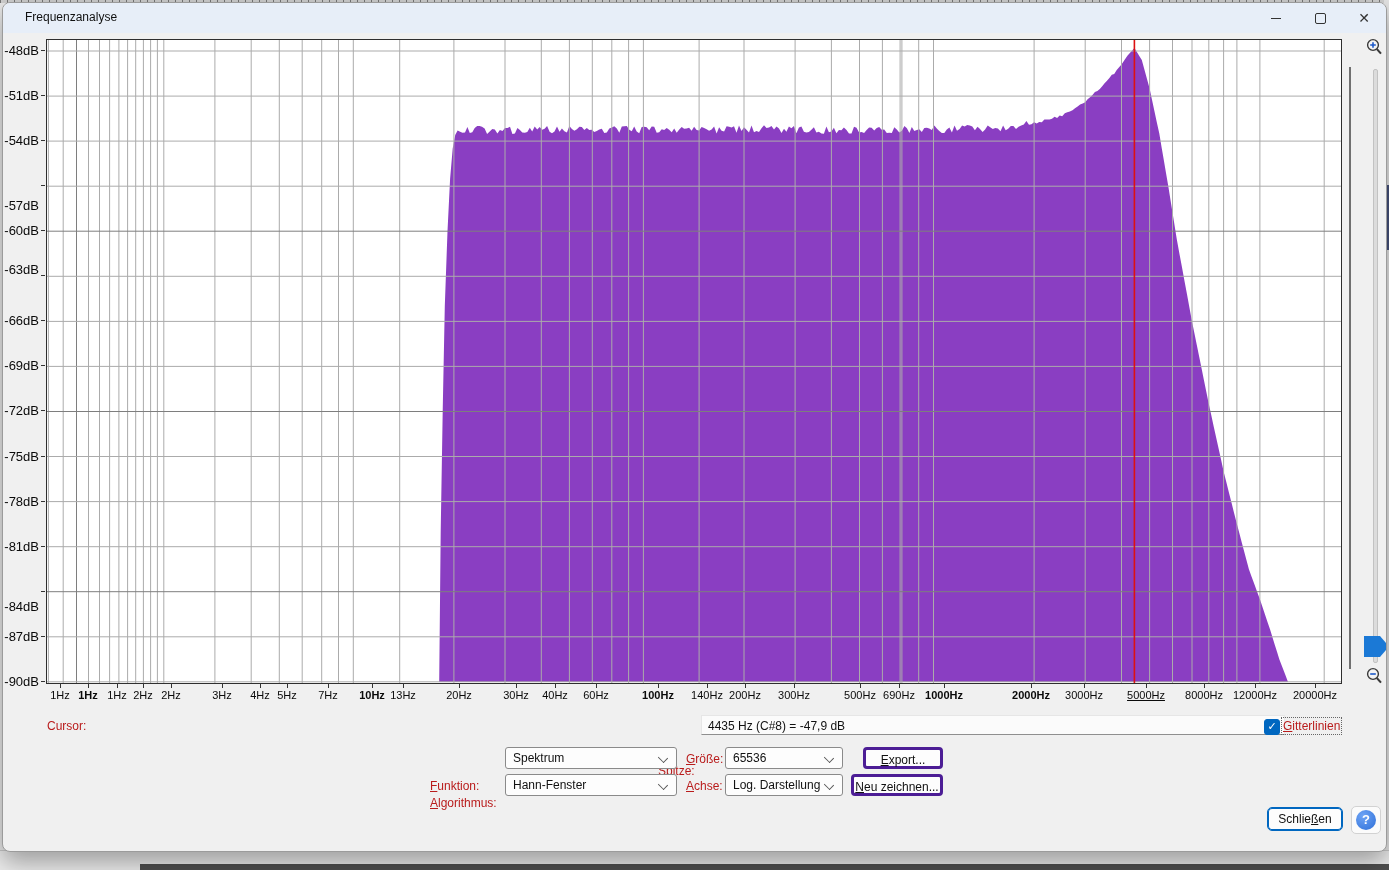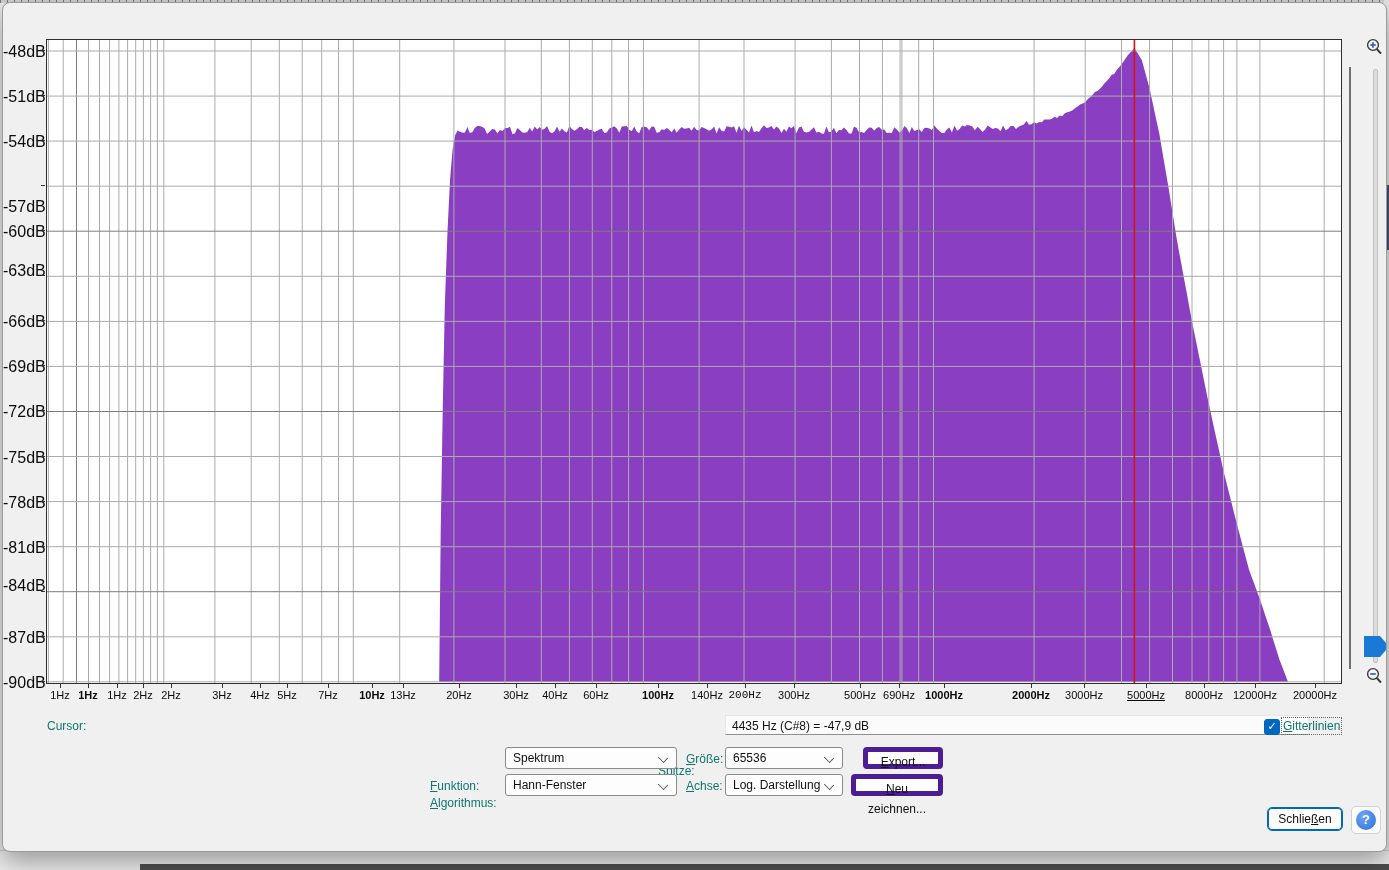--- a/index.html
+++ b/index.html
@@ -20,69 +20,81 @@
   .wbtn{position:absolute;top:0;width:44px;height:30px;display:flex;align-items:center;justify-content:center;
         color:#333;font-size:13px;}
   #btn-min{right:88px;} #btn-max{right:44px;} #btn-close{right:0;font-size:14px;}
   #btn-max span{display:block;width:9px;height:9px;border:1px solid #333;border-radius:2px;}
   #btn-min span{display:block;width:10px;height:1px;background:#333;}
   
   #plot{position:absolute;left:43px;top:36px;width:1294px;height:643px;background:#fff;border:1px solid #2e2e2e;}
   #plot svg{display:block;}
   
   #yaxis{position:absolute;left:0;top:36px;width:43px;height:644px;}
-  .ytick-label{position:absolute;right:7px;width:36px;text-align:right;font-size:16px;color:#0a0a0a;}
+  .ytick-label{position:absolute;right:7px;width:36px;text-align:right;font-size:13px;color:#0a0a0a;}
   .ytick-dash{position:absolute;right:1px;width:4px;height:1px;background:#333;}
   
   #xaxis{position:absolute;left:44px;top:680px;width:1294px;height:24px;}
   .xtick-dash{position:absolute;top:0;width:1px;height:5px;background:#333;}
   .xtick-label{position:absolute;top:6px;transform:translateX(-50%);font-size:11px;color:#0a0a0a;white-space:nowrap;}
   .xtick-label.bold{font-weight:bold;}
   
   .magnifier{position:absolute;width:20px;height:20px;}
   #zoom-in-icon{left:1361px;top:34px;} #zoom-out-icon{left:1361px;top:663px;}
   #edge-line{position:absolute;left:1346px;top:64px;width:2px;height:602px;background:#707070;}
   #slider-groove{position:absolute;left:1370px;top:66px;width:3px;height:592px;background:#dcdcdc;border:1px solid #c2c2c2;border-radius:2px;}
   #slider-thumb{position:absolute;left:1361px;top:633px;width:25px;height:21px;background:#1b79d6;
      clip-path:polygon(0 0,64% 0,100% 50%,64% 100%,0 100%);}
   
-  .lbl{position:absolute;font-size:12px;color:#0f766e;white-space:nowrap;}
+  .lbl{position:absolute;font-size:12px;color:#b91c1c;white-space:nowrap;}
   .readout{position:absolute;height:20px;background:#fbfbfb;border:1px solid #e6e6e6;border-bottom:1px solid #8f8f8f;
      font-size:12px;color:#111;line-height:20px;padding-left:6px;box-sizing:border-box;}
   #cursor-field{left:86px;top:712px;width:563px;}
-  #peak-field{left:722px;top:712px;width:584px;}
+  #peak-field{left:698px;top:712px;width:584px;}
   #gridlines-box{position:absolute;left:1261px;top:716px;width:14px;height:14px;background:#0067c0;border:1px solid #0067c0;
      border-radius:3px;color:#fff;font-size:11px;line-height:13px;text-align:center;}
   #gridlines-label{left:1280px;top:716px;outline:1px dotted #666;outline-offset:1px;}
   
   .combo{position:absolute;height:22px;background:#fdfdfd;border:1px solid #8a8a8a;border-radius:3px;
      font-size:12px;color:#111;line-height:20px;padding-left:7px;box-sizing:border-box;}
   .combo .chev{position:absolute;right:9px;top:6px;width:7px;height:7px;border-right:1.4px solid #555;
      border-bottom:1.4px solid #555;transform:rotate(45deg) scale(1,.8);}
-  .btn{position:absolute;height:22px;background:#fdfdfd;border:5px solid #4c1d95;border-radius:4px;
+  .btn{position:absolute;height:22px;background:#fdfdfd;border:3px solid #4c1d95;border-radius:4px;
      font-size:12px;color:#111;text-align:center;line-height:20px;box-sizing:border-box;}
   #close-btn{position:absolute;left:1264px;top:804px;width:76px;height:24px;background:#fdfdfd;border:1px solid #0067c0;
      box-shadow:0 0 0 1px #0067c0 inset;border-radius:5px;font-size:12px;color:#111;text-align:center;line-height:22px;box-sizing:border-box;}
   #help-btn{position:absolute;left:1348px;top:803px;width:28px;height:26px;background:#fbfbfb;border:1px solid #d2d2d2;
      border-radius:5px;display:flex;align-items:center;justify-content:center;}
   #help-circle{width:20px;height:20px;border-radius:50%;background:radial-gradient(circle at 35% 30%,#6ea4f5,#2e6fd8);
      color:#fff;font-size:13px;font-weight:bold;text-align:center;line-height:20px;}
   u{text-decoration:underline;}
 </style>
 </head>
 <body>
 
 <div id="stage">
   <div id="bg-top"></div>
   <div id="bg-right"></div>
   <div id="bg-right-thumb"></div>
   <div id="bg-bottom"></div>
   <div id="bg-bottom-bar"></div>
 
   <div id="dlg">
+    <div id="titlebar">
+      <div id="title">Frequenzanalyse</div>
+      <div class="wbtn" id="btn-min">
+          <span></span>
+        </div>
+      <div class="wbtn" id="btn-max">
+          <span></span>
+        </div>
+      <div class="wbtn" id="btn-close">
+          <span>✕</span>
+        </div>
+    </div>
 
     <div id="yaxis">
         <div class="ytick-label" style="top: 4px;">-48dB</div>
         <div class="ytick-dash" style="top: 11px;"></div>
         <div class="ytick-label" style="top: 49.06px;">-51dB</div>
         <div class="ytick-dash" style="top: 56.06px;"></div>
         <div class="ytick-label" style="top: 94.12px;">-54dB</div>
         <div class="ytick-dash" style="top: 101.12px;"></div>
         <div class="ytick-label" style="top: 139.18px; margin-top: 20px;">-57dB</div>
         <div class="ytick-dash" style="top: 146.18px;"></div>
@@ -95,21 +107,21 @@
         <div class="ytick-label" style="top: 319.42px;">-69dB</div>
         <div class="ytick-dash" style="top: 326.42px;"></div>
         <div class="ytick-label" style="top: 364.48px;">-72dB</div>
         <div class="ytick-dash" style="top: 371.48px;"></div>
         <div class="ytick-label" style="top: 409.54px;">-75dB</div>
         <div class="ytick-dash" style="top: 416.54px;"></div>
         <div class="ytick-label" style="top: 454.6px;">-78dB</div>
         <div class="ytick-dash" style="top: 461.6px;"></div>
         <div class="ytick-label" style="top: 499.66px;">-81dB</div>
         <div class="ytick-dash" style="top: 506.66px;"></div>
-        <div class="ytick-label" style="top: 538px;">-84dB</div>
+        <div class="ytick-label" style="top: 560px;">-84dB</div>
         <div class="ytick-dash" style="top: 551.72px;"></div>
         <div class="ytick-label" style="top: 589.78px;">-87dB</div>
         <div class="ytick-dash" style="top: 596.78px;"></div>
         <div class="ytick-label" style="top: 634.84px;">-90dB</div>
         <div class="ytick-dash" style="top: 641.84px;"></div>
       </div>
 
     <div id="plot">
       <svg id="plot-svg" width="1294" height="643">
           <path d="M392.2,642L392.2,641.8L393.7,491.6L395.7,371.5L397.8,266.3L400.5,191.2L403.1,138.7L405.7,108.6L408.2,95.1L410.6,90.6L413.1,91.7L415.5,92.8L418.0,92.6L420.4,87.1L422.8,92.9L425.3,92.3L427.7,88.0L430.2,86.0L432.6,86.0L435.0,86.7L437.6,88.4L440.1,94.0L442.7,91.5L445.3,89.1L447.8,89.5L450.4,93.5L452.9,90.1L455.5,91.1L458.0,88.1L460.5,88.0L463.0,86.7L465.4,94.0L467.9,93.5L470.4,88.1L472.9,90.0L475.3,92.5L477.8,92.8L480.3,92.0L482.8,87.8L485.2,91.5L487.7,86.5L490.2,89.6L492.7,87.0L495.1,89.8L497.6,88.8L500.1,86.0L502.6,91.8L505.0,93.3L507.5,91.5L510.0,86.6L512.5,91.7L514.9,88.6L517.4,91.2L519.9,92.4L522.4,86.1L524.9,89.1L527.4,90.8L529.9,89.3L532.4,86.7L534.8,87.0L537.3,90.1L539.8,87.9L542.3,90.1L544.8,89.8L547.3,92.1L549.8,90.9L552.3,89.5L554.8,88.7L557.3,93.0L559.8,92.6L562.3,88.6L564.8,87.4L567.3,86.3L569.8,88.4L572.3,92.7L574.8,86.4L577.3,86.3L579.8,85.9L582.3,89.8L584.7,91.3L587.2,86.5L589.7,91.4L592.2,93.3L594.7,86.9L597.2,86.8L599.7,87.2L602.2,90.2L604.7,86.6L607.2,86.7L609.7,92.8L612.2,92.3L614.7,89.3L617.2,90.1L619.7,88.1L622.2,89.8L624.7,92.3L627.2,88.5L629.7,92.7L632.2,89.5L634.7,86.9L637.1,88.8L639.6,88.4L642.1,87.7L644.6,90.7L647.1,86.8L649.6,90.0L652.1,90.6L654.6,86.9L657.1,87.9L659.6,89.3L662.1,90.7L664.6,89.5L667.1,86.5L669.6,93.4L672.1,87.2L674.6,90.8L677.1,91.5L679.6,86.2L682.1,86.8L684.6,87.5L687.0,86.2L689.5,92.7L692.0,85.6L694.5,91.0L697.0,87.3L699.5,89.7L702.0,92.4L704.5,85.6L707.0,92.2L709.5,91.1L712.0,92.1L714.5,88.3L717.0,85.3L719.5,87.9L722.0,87.6L724.5,85.9L727.0,89.5L729.5,86.4L732.0,88.6L734.5,93.0L737.0,88.7L739.4,91.8L741.9,86.4L744.4,88.3L746.9,85.9L749.4,93.3L751.9,87.4L754.4,86.4L756.9,91.8L759.4,92.4L761.9,92.0L764.4,89.7L766.9,87.3L769.4,92.6L771.9,91.7L774.4,93.6L776.9,93.8L779.4,86.4L781.9,92.2L784.4,91.5L786.9,87.7L789.4,93.3L791.9,89.9L794.4,90.3L796.9,87.6L799.5,89.9L802.0,93.5L804.5,93.6L807.0,86.7L809.5,87.7L812.1,92.6L814.6,92.0L817.1,92.9L819.6,90.0L822.1,87.4L824.6,87.7L827.2,90.6L829.7,88.0L832.2,87.0L834.7,89.8L837.2,89.4L839.8,92.9L842.3,92.8L844.8,93.0L847.3,87.3L849.8,89.4L852.3,92.6L854.9,90.8L857.4,86.0L859.9,88.3L862.4,93.0L864.8,87.1L867.3,90.9L869.8,89.9L872.3,89.3L874.8,91.9L877.3,88.0L879.8,87.8L882.3,88.4L884.8,89.9L887.3,85.6L889.8,88.6L892.3,90.9L894.8,92.9L897.3,93.1L899.8,89.5L902.4,87.6L904.9,92.5L907.5,85.6L910.0,90.7L912.6,89.1L915.1,85.5L917.7,86.4L920.2,85.1L922.8,85.4L925.3,86.5L927.9,90.3L930.5,86.7L933.0,89.1L935.6,92.0L938.1,89.4L940.7,85.5L943.2,87.2L945.8,89.0L948.3,88.0L950.9,88.6L953.5,91.3L956.1,85.5L958.7,90.2L961.2,88.7L963.8,86.1L966.4,85.9L969.0,89.0L971.6,86.8L974.2,85.5L976.8,84.5L979.4,81.0L982.0,84.7L984.5,84.2L987.1,82.3L989.7,83.6L992.2,82.0L994.8,82.2L997.4,79.6L999.9,79.4L1002.5,79.5L1005.0,78.8L1007.6,76.7L1010.1,78.0L1012.7,75.6L1015.2,76.2L1017.8,73.3L1020.3,72.2L1022.9,71.6L1025.5,70.2L1028.0,68.2L1030.6,66.5L1033.1,64.4L1035.7,63.4L1038.2,62.2L1040.6,59.3L1043.1,57.3L1045.5,55.1L1047.9,51.9L1050.4,51.1L1052.8,48.9L1055.2,46.3L1057.6,43.3L1060.0,40.8L1062.4,37.9L1064.8,34.8L1067.2,34.0L1069.7,30.1L1072.1,27.3L1074.5,24.5L1077.5,20.0L1080.6,15.5L1082.9,13.0L1085.2,10.5L1087.4,8.0L1089.9,12.0L1092.3,16.0L1094.8,20.0L1097.4,29.5L1100.0,39.0L1102.6,48.5L1105.0,59.8L1107.4,71.1L1109.8,82.3L1112.3,93.6L1114.5,106.8L1116.8,119.9L1119.0,133.0L1121.3,146.2L1124.1,163.7L1126.9,181.2L1129.7,198.8L1132.2,212.5L1134.8,226.3L1137.3,240.1L1139.9,253.8L1142.4,267.6L1145.0,281.4L1147.4,293.2L1149.8,305.0L1152.2,316.8L1154.6,328.6L1157.0,340.4L1159.4,352.2L1161.8,364.0L1164.3,375.2L1166.7,386.5L1169.2,397.8L1171.7,409.0L1174.2,420.3L1176.6,431.6L1179.3,442.1L1181.9,452.6L1184.6,463.1L1187.2,473.6L1189.9,484.1L1192.3,493.1L1194.7,502.2L1197.1,511.2L1199.5,520.2L1201.9,529.2L1204.6,536.7L1207.4,544.2L1210.1,551.7L1212.9,559.2L1215.4,566.7L1217.9,574.3L1220.4,581.8L1223.0,589.3L1225.3,596.8L1227.6,604.3L1230.0,611.8L1232.3,619.3L1235.2,626.8L1238.1,634.3L1241.0,642Z" fill="#8a3ec2"></path>
@@ -211,21 +223,21 @@
         <div class="xtick-label" style="left: 469px;">30Hz</div>
         <div class="xtick-dash" style="left: 508px;"></div>
         <div class="xtick-label" style="left: 508px;">40Hz</div>
         <div class="xtick-dash" style="left: 549px;"></div>
         <div class="xtick-label" style="left: 549px;">60Hz</div>
         <div class="xtick-dash" style="left: 611px;"></div>
         <div class="xtick-label bold" style="left: 611px;">100Hz</div>
         <div class="xtick-dash" style="left: 660px;"></div>
         <div class="xtick-label" style="left: 660px;">140Hz</div>
         <div class="xtick-dash" style="left: 698px;"></div>
-        <div class="xtick-label" style="left: 698px; font-family: Liberation Mono, monospace;">200Hz</div>
+        <div class="xtick-label" style="left: 698px;">200Hz</div>
         <div class="xtick-dash" style="left: 747px;"></div>
         <div class="xtick-label" style="left: 747px;">300Hz</div>
         <div class="xtick-dash" style="left: 813px;"></div>
         <div class="xtick-label" style="left: 813px;">500Hz</div>
         <div class="xtick-dash" style="left: 852px;"></div>
         <div class="xtick-label" style="left: 852px;">690Hz</div>
         <div class="xtick-dash" style="left: 897px;"></div>
         <div class="xtick-label bold" style="left: 897px;">1000Hz</div>
         <div class="xtick-dash" style="left: 984px;"></div>
         <div class="xtick-label" style="left: 984px; font-weight: bold;">2000Hz</div>

